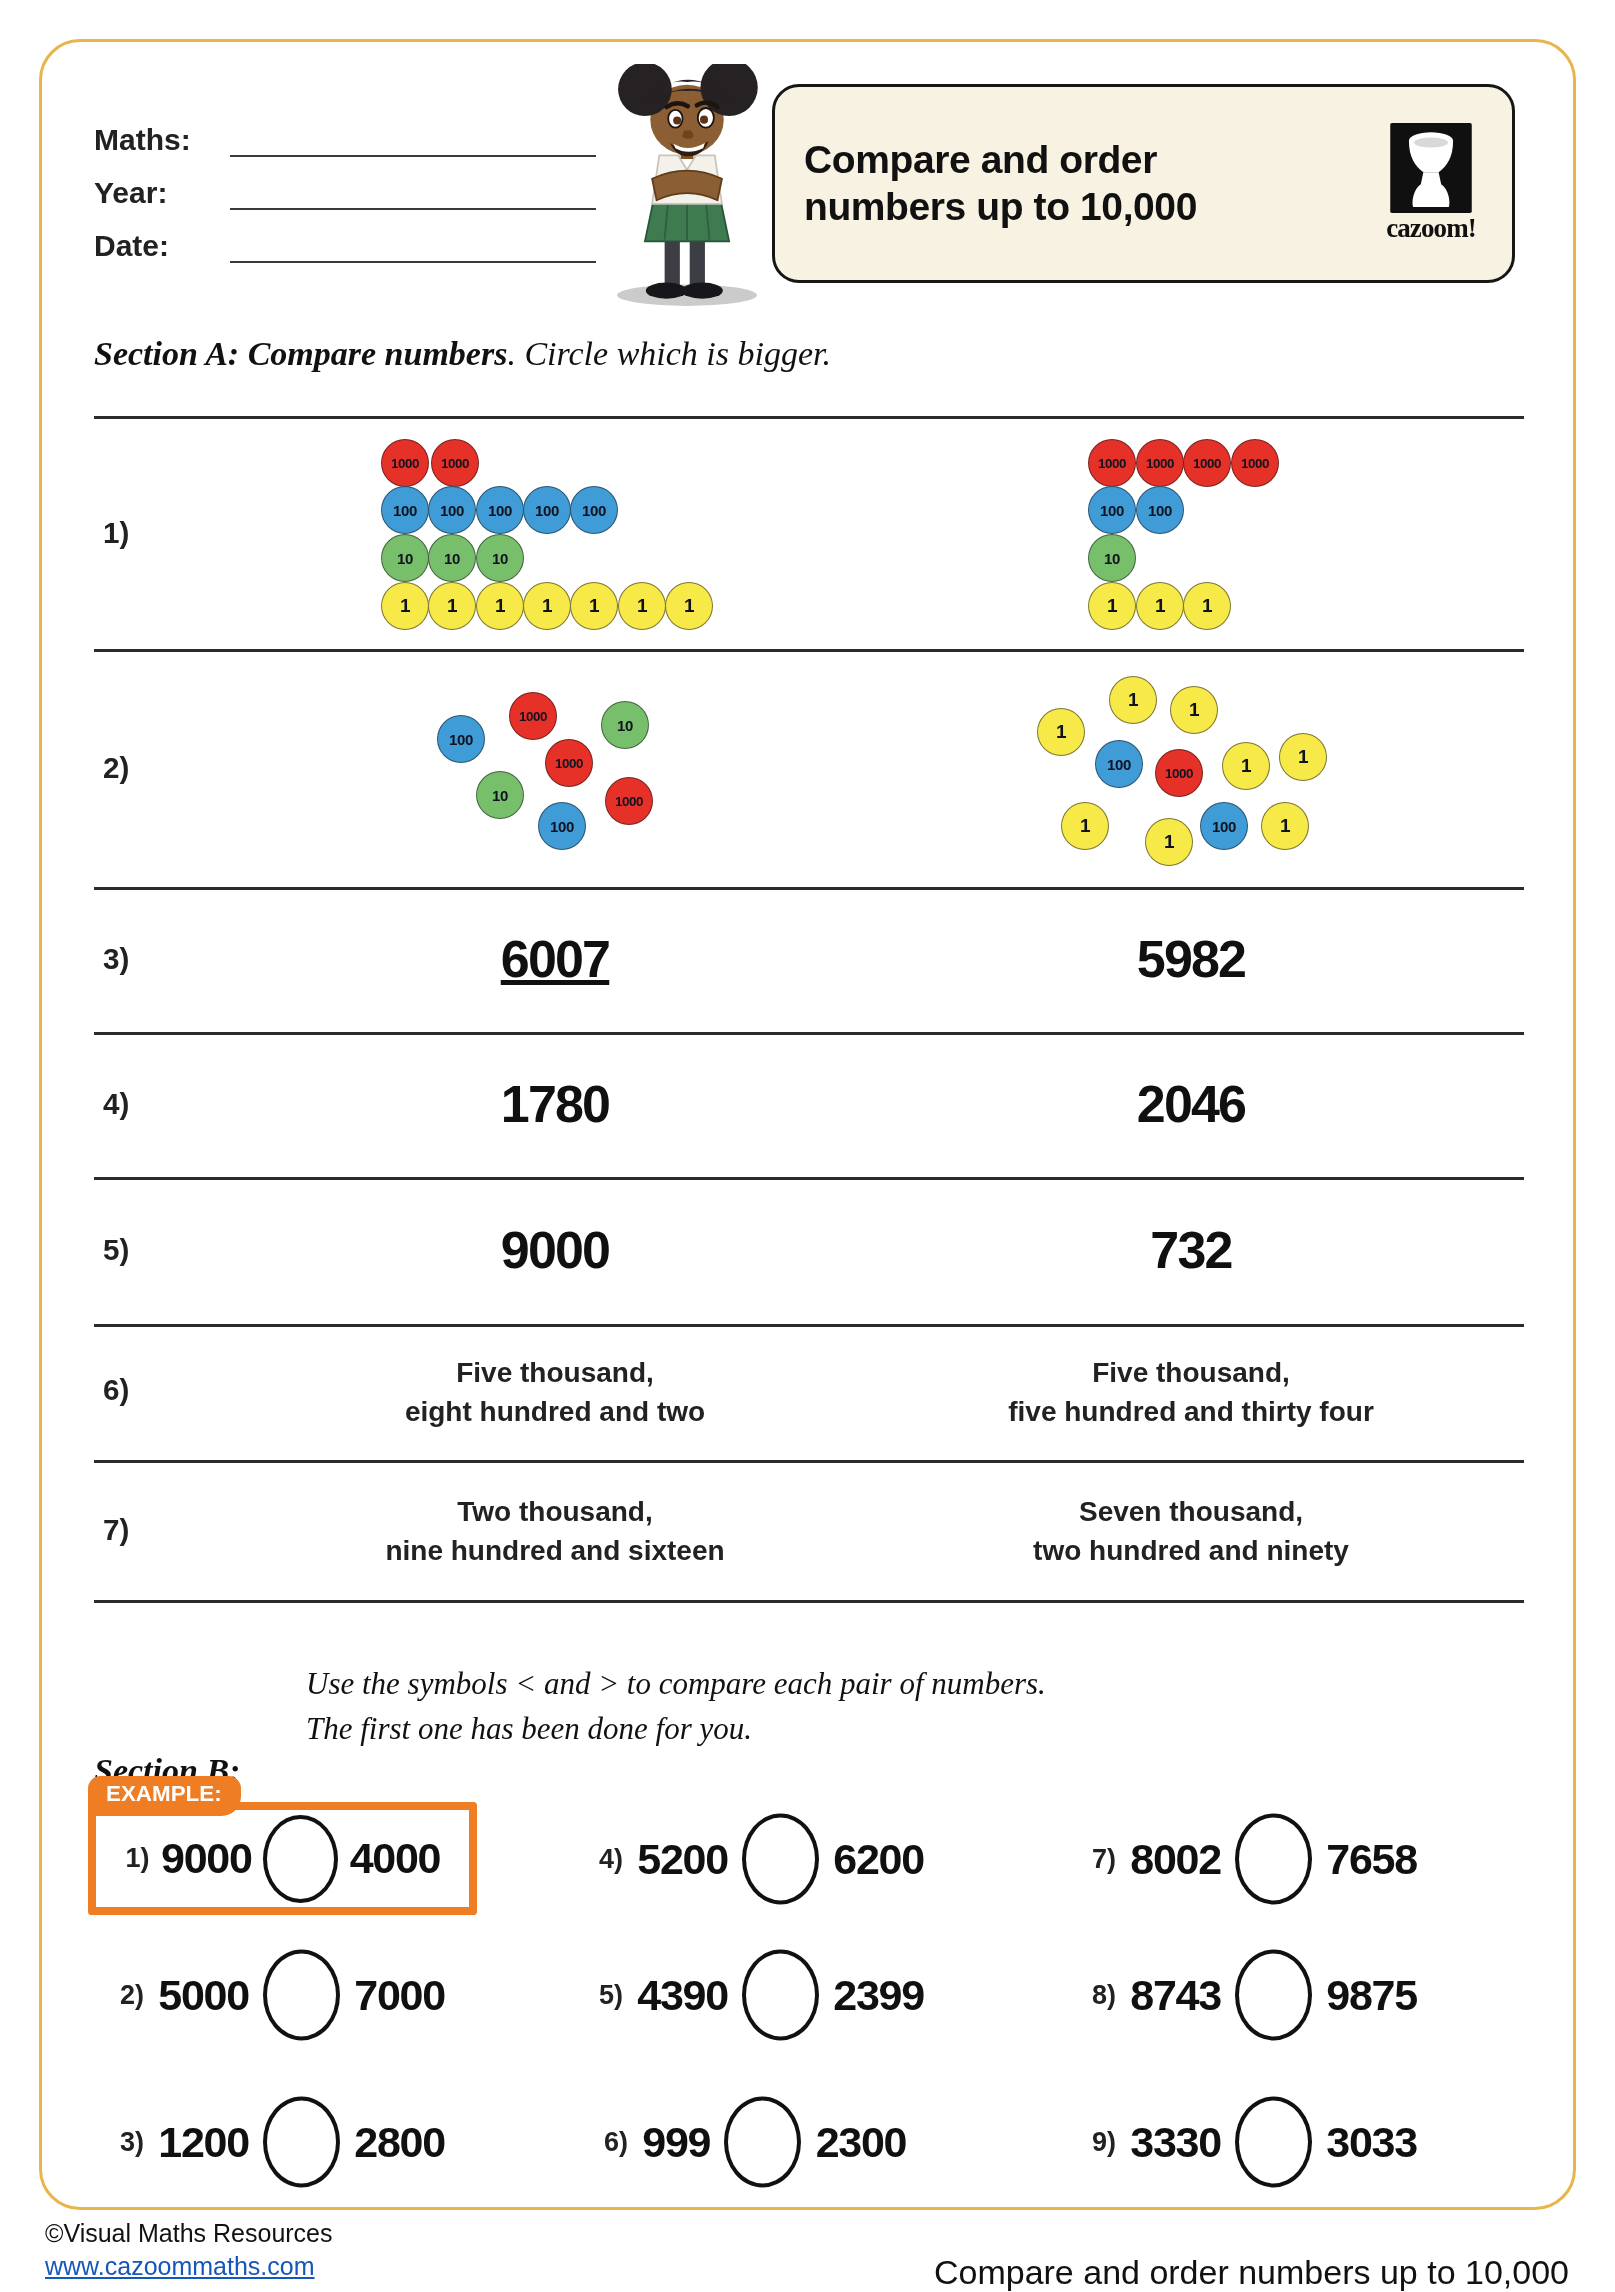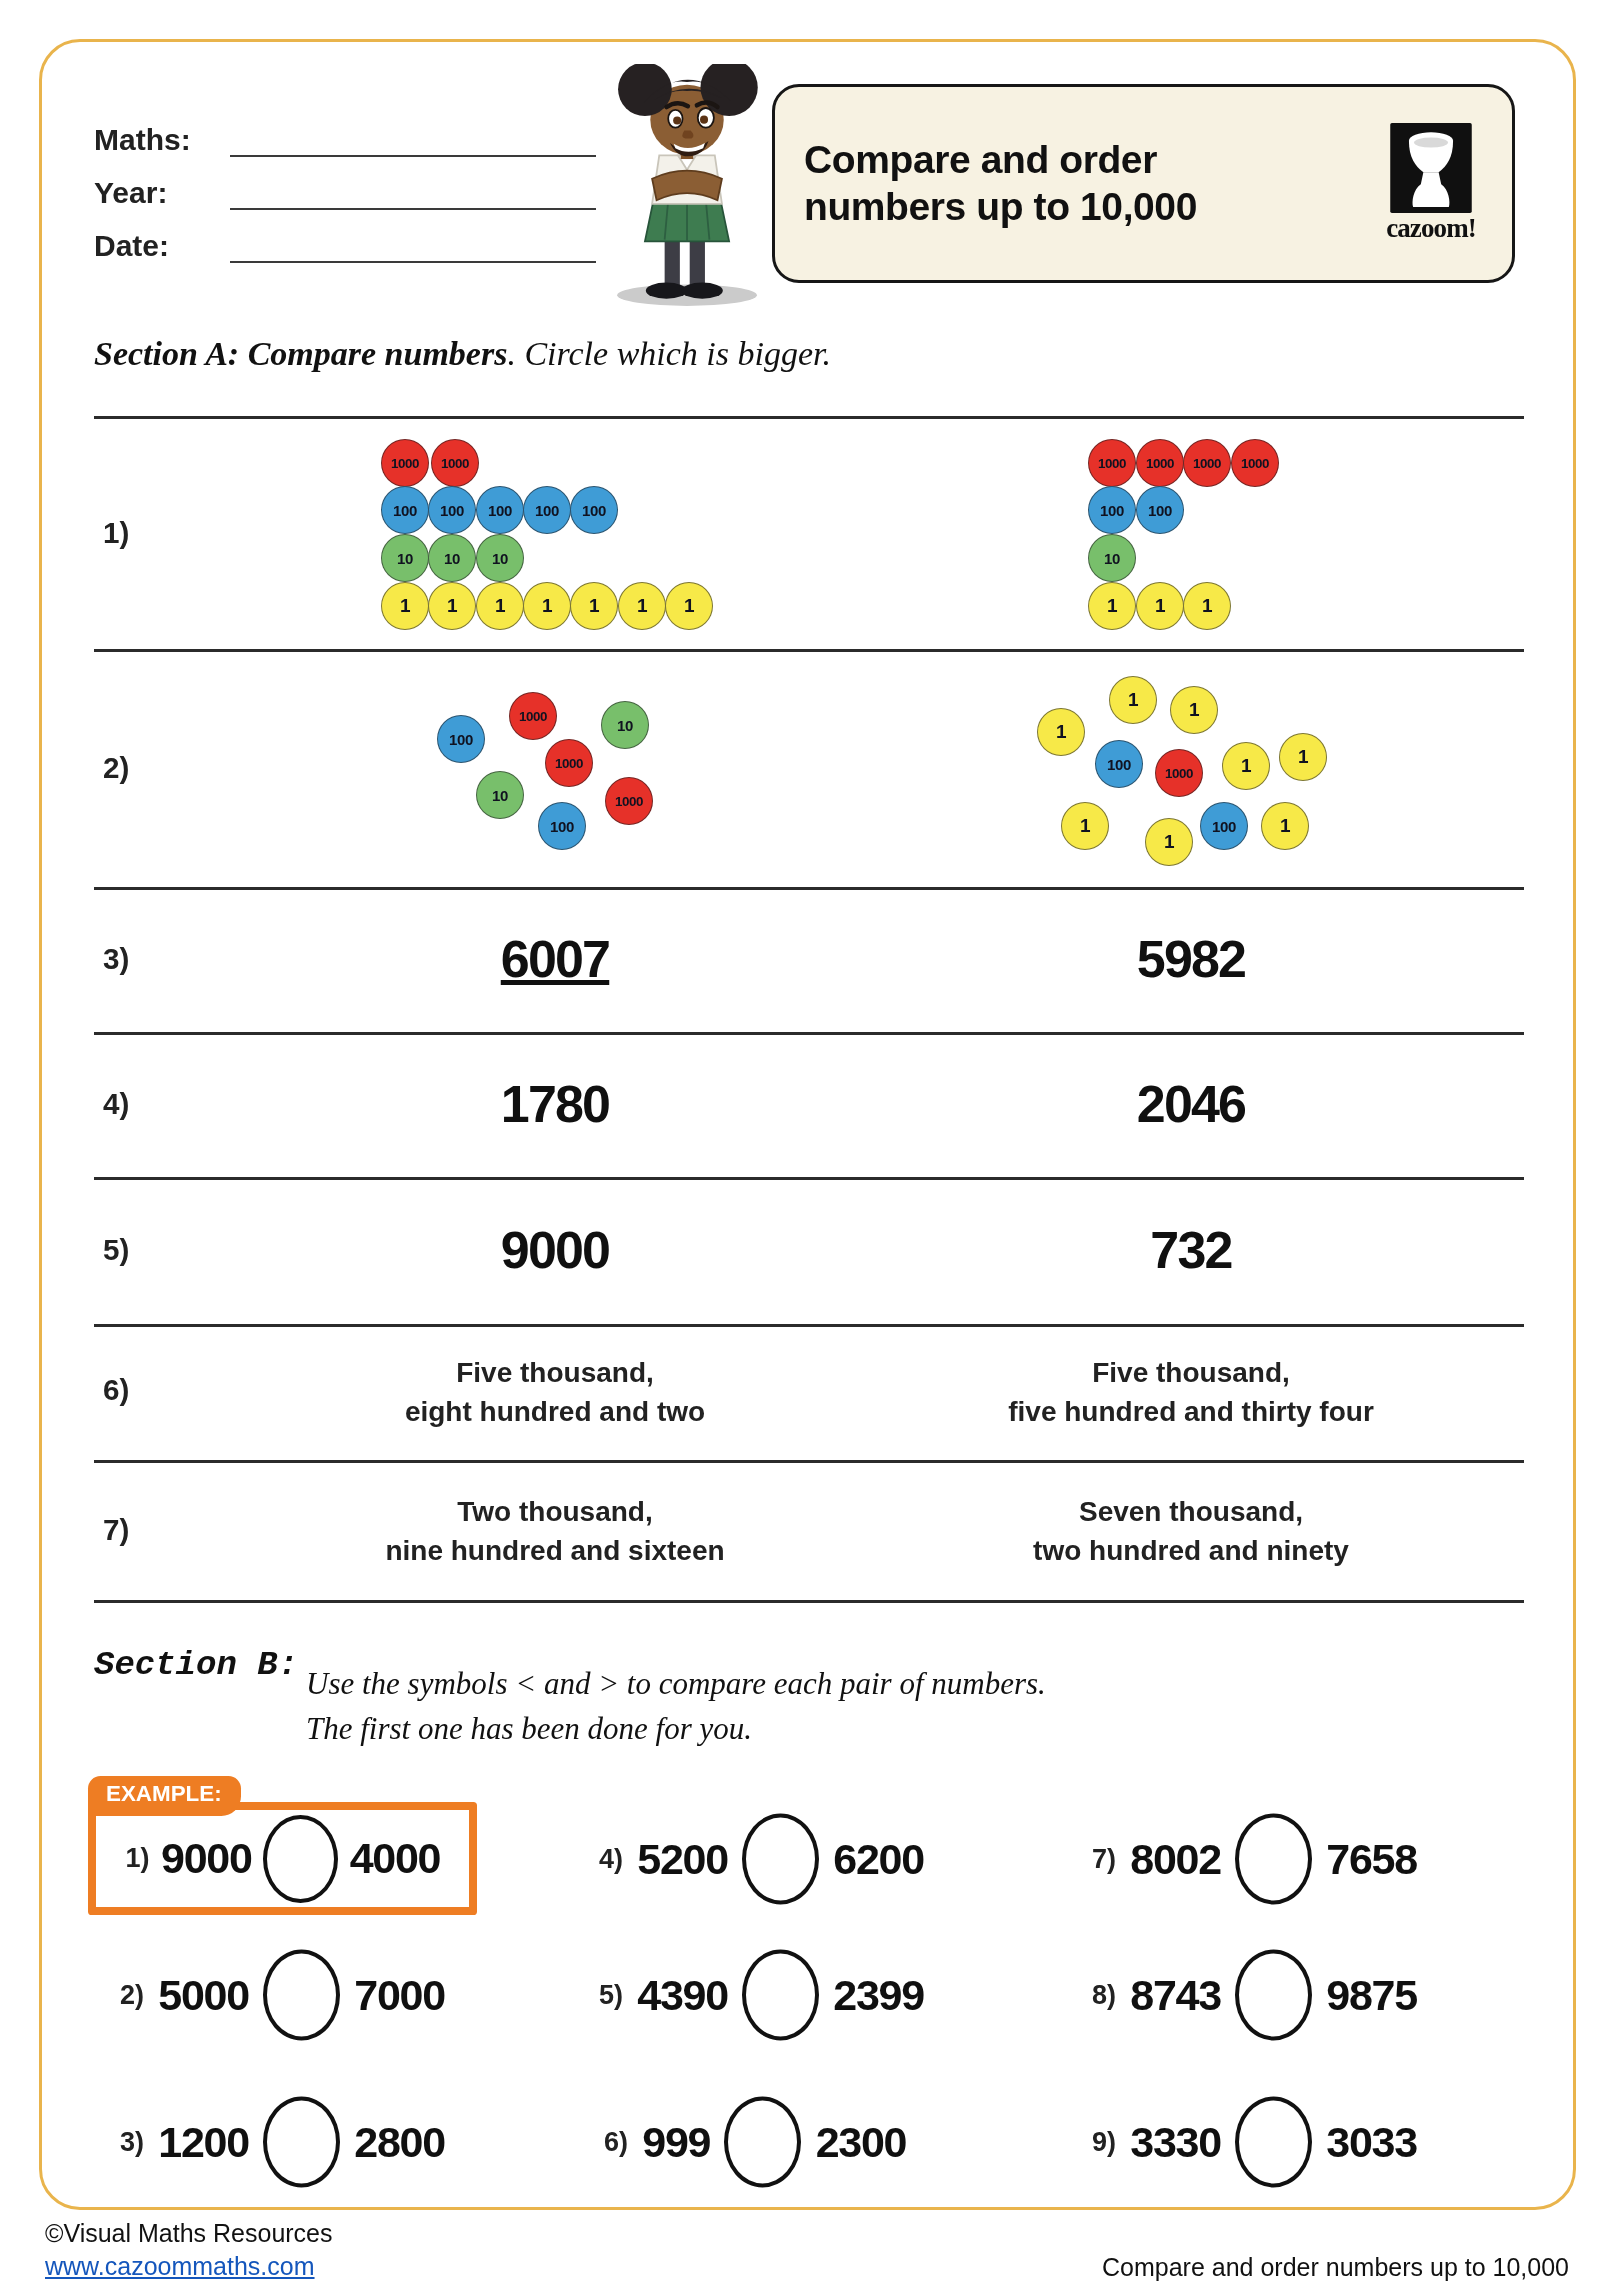--- a/index.html
+++ b/index.html
@@ -65,21 +65,21 @@
     border:8px solid #EE7D23; border-radius:3.6px; background:#fff; }
   .example-tab { position:absolute; left:-8px; top:-34px; background:#EE7D23; color:#fff;
     font-size:22.4px; font-weight:bold; padding:5.4px 19.7px 9px 18px; border-radius:12.5px 12.5px 19.7px 0; }
   .example-box .b-problem { position:static; transform:none; height:100%; padding-left:12.5px; gap:11.6px; }
   .example-box .b-circle { width:75px; height:88px; }
 
   
   .footer-copy { position:absolute; left:45px; top:2219px; font-size:25px; color:#111; }
   .footer-link { position:absolute; left:45px; top:2252px; font-size:25px; color:#1456BC;
     text-decoration:underline; cursor:pointer; }
-  .footer-right { position:absolute; right:47px; top:2253px; font-size:25px; color:#111; }
+  .footer-right { position:absolute; right:47px; top:2253px; font-size:34px; color:#111; }
 </style>
 </head>
 <body>
 
 <div class="page">
   <div class="border-frame"></div>
 
   <div class="fields">
     <div class="frow">
       <span class="flabel">Maths:</span>
@@ -236,21 +236,21 @@
   </div>
   <div class="words" style="left:555px; top:1531px;">
     <div>Two thousand,</div>
     <div>nine hundred and sixteen</div>
   </div>
   <div class="words" style="left:1191px; top:1531px;">
     <div>Seven thousand,</div>
     <div>two hundred and ninety</div>
   </div>
 
-  <div class="sec-head" style="top:1646px;font-family:Liberation Mono, monospace;">
+  <div class="sec-head" style="top:1752px;">
     <span class="bold">Section B:</span>
   </div>
   <div class="sec-b-line" style="top:1711px;">The first one has been done for you.</div>
   <div class="sec-b-line" style="top:1666px;">Use the symbols &lt; and &gt; to compare each pair of numbers.</div>
 
   <div class="example-box">
     <div class="example-tab">EXAMPLE:</div>
     <div class="b-problem">
       <span class="b-num">1)</span>
       <span class="b-val">9000</span>

